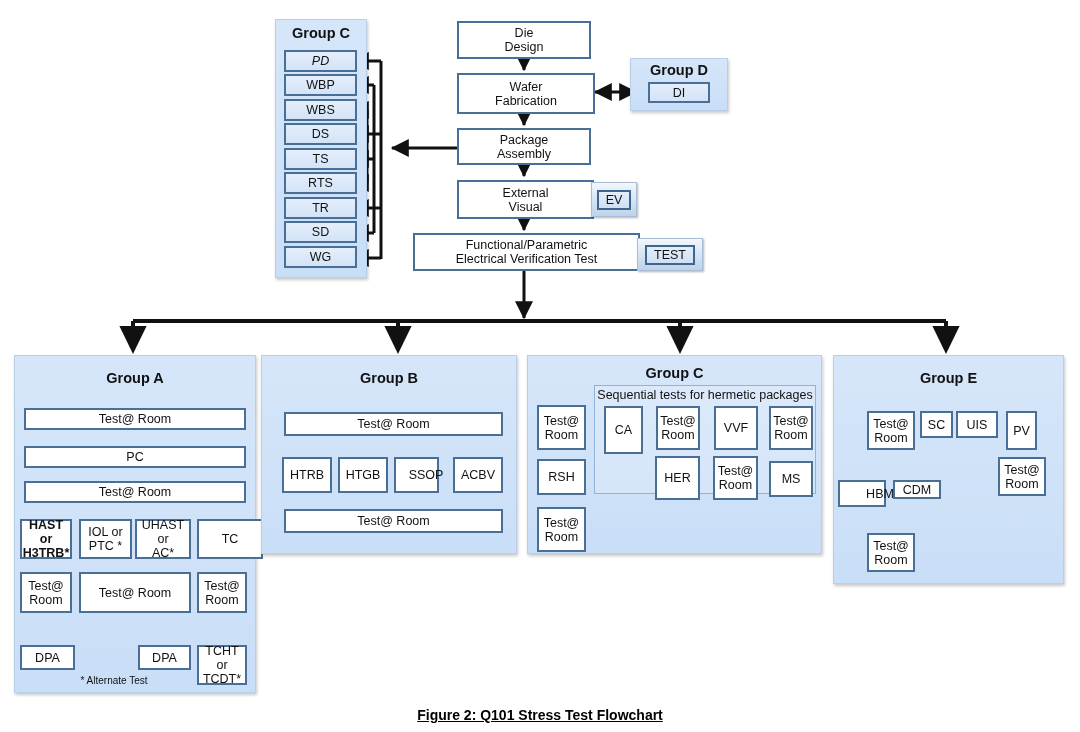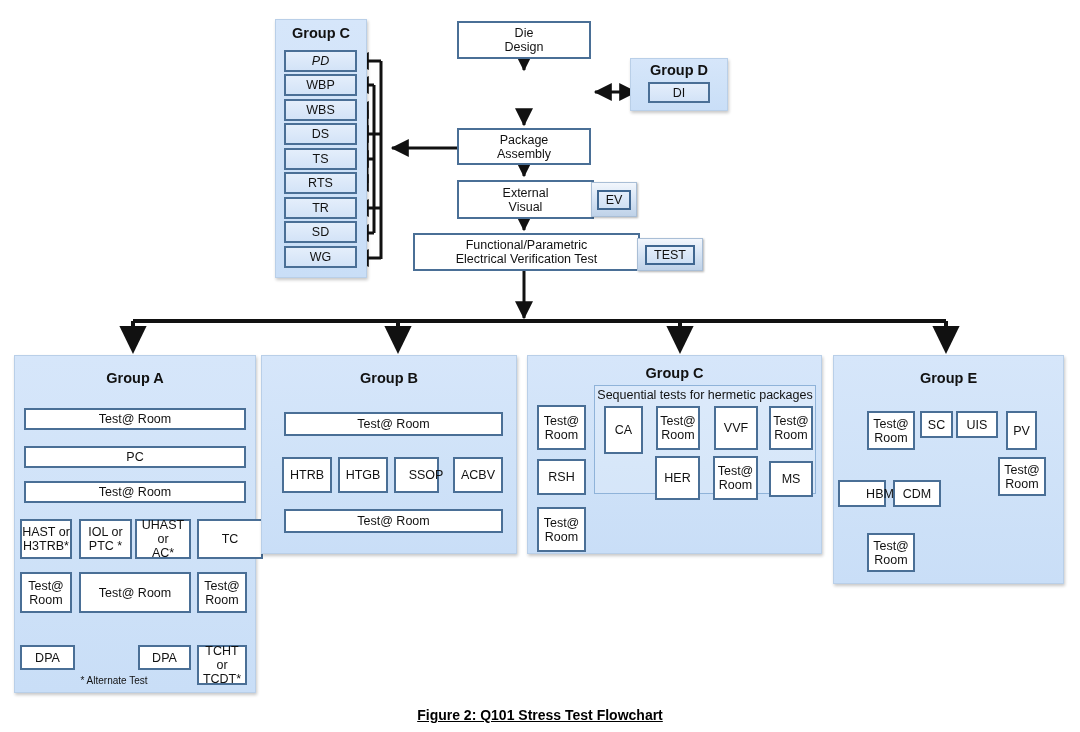--- a/index.html
+++ b/index.html
@@ -187,20 +187,22 @@
   <div class="box" style="left:284px; top:99px;  width:73px; height:22px;">WBS</div>
   <div class="box" style="left:284px; top:123px; width:73px; height:22px;">DS</div>
   <div class="box" style="left:284px; top:148px; width:73px; height:22px;">TS</div>
   <div class="box" style="left:284px; top:172px; width:73px; height:22px;">RTS</div>
   <div class="box" style="left:284px; top:197px; width:73px; height:22px;">TR</div>
   <div class="box" style="left:284px; top:221px; width:73px; height:22px;">SD</div>
   <div class="box" style="left:284px; top:246px; width:73px; height:22px;">WG</div>
 
   <div class="box plain" style="left:457px; top:21px;  width:134px; height:38px;">Die
 Design</div>
+  <div class="box plain" style="left:457px; top:73px;  width:138px; height:41px;">Wafer
+Fabrication</div>
   <div class="box plain" style="left:457px; top:128px; width:134px; height:37px;">Package
 Assembly</div>
   <div class="box plain" style="left:457px; top:180px; width:137px; height:39px;">External
 Visual</div>
   <div class="box plain" style="left:413px; top:233px; width:227px; height:38px;">Functional/Parametric
 Electrical Verification Test</div>
 
   <div class="badge" style="left:591px; top:182px; width:46px; height:35px;">
     <div class="inner">EV</div>
   </div>
@@ -210,21 +212,21 @@
 
   <div class="panel" style="left:630px; top:58px; width:98px; height:53px;"></div>
   <div class="panel-title" style="left:630px; top:62px; width:98px;">Group D</div>
   <div class="box" style="left:648px; top:82px; width:62px; height:21px;">DI</div>
 
   <div class="panel" style="left:14px; top:355px; width:242px; height:338px;"></div>
   <div class="panel-title" style="left:14px; top:370px; width:242px;">Group A</div>
   <div class="box plain" style="left:24px;  top:408px; width:222px; height:22px;">Test@ Room</div>
   <div class="box plain" style="left:24px;  top:446px; width:222px; height:22px;">PC</div>
   <div class="box plain" style="left:24px;  top:481px; width:222px; height:22px;">Test@ Room</div>
-  <div class="box plain" style="left:20px;  top:519px; width:52px; height:40px;">HAST or
+  <div class="box plain" style="left:20px;  top:519px; width:52px; height:40px;font-weight:bold;">HAST or
 H3TRB*</div>
   <div class="box plain" style="left:79px;  top:519px; width:53px; height:40px;">IOL or
 PTC *</div>
   <div class="box plain" style="left:135px; top:519px; width:56px; height:40px;">UHAST or
 AC*</div>
   <div class="box plain" style="left:197px; top:519px; width:66px; height:40px;">TC</div>
   <div class="box plain" style="left:20px;  top:572px; width:52px; height:41px;">Test@
 Room</div>
   <div class="box plain" style="left:79px;  top:572px; width:112px; height:41px;">Test@ Room</div>
   <div class="box plain" style="left:197px; top:572px; width:50px; height:41px;">Test@
@@ -265,21 +267,21 @@
   <div class="box plain" style="left:655px; top:456px; width:45px; height:44px;">HER</div>
 
   <div class="panel" style="left:833px; top:355px; width:231px; height:229px;"></div>
   <div class="panel-title" style="left:833px; top:370px; width:231px;">Group E</div>
   <div class="box plain" style="left:867px; top:411px; width:48px; height:39px;">Test@
 Room</div>
   <div class="box plain" style="left:920px; top:411px; width:33px; height:27px;">SC</div>
   <div class="box plain" style="left:956px; top:411px; width:42px; height:27px;">UIS</div>
   <div class="box plain" style="left:1006px; top:411px; width:31px; height:39px;">PV</div>
   <div class="box plain" style="left:838px; top:480px; width:48px; height:27px;padding-left:36px;">HBM</div>
-  <div class="box plain" style="left:893px; top:480px; width:48px; height:27px;">CDM</div>
+  <div class="box plain" style="left:893px; top:480px; width:48px; height:19px;">CDM</div>
   <div class="box plain" style="left:867px; top:533px; width:48px; height:39px;">Test@
 Room</div>
   <div class="box plain" style="left:998px; top:457px; width:48px; height:39px;">Test@
 Room</div>
 
   <div class="caption" style="left:0; top:707px;">Figure 2:  Q101 Stress Test Flowchart</div>
 
 </div>
 
 </body></html>

